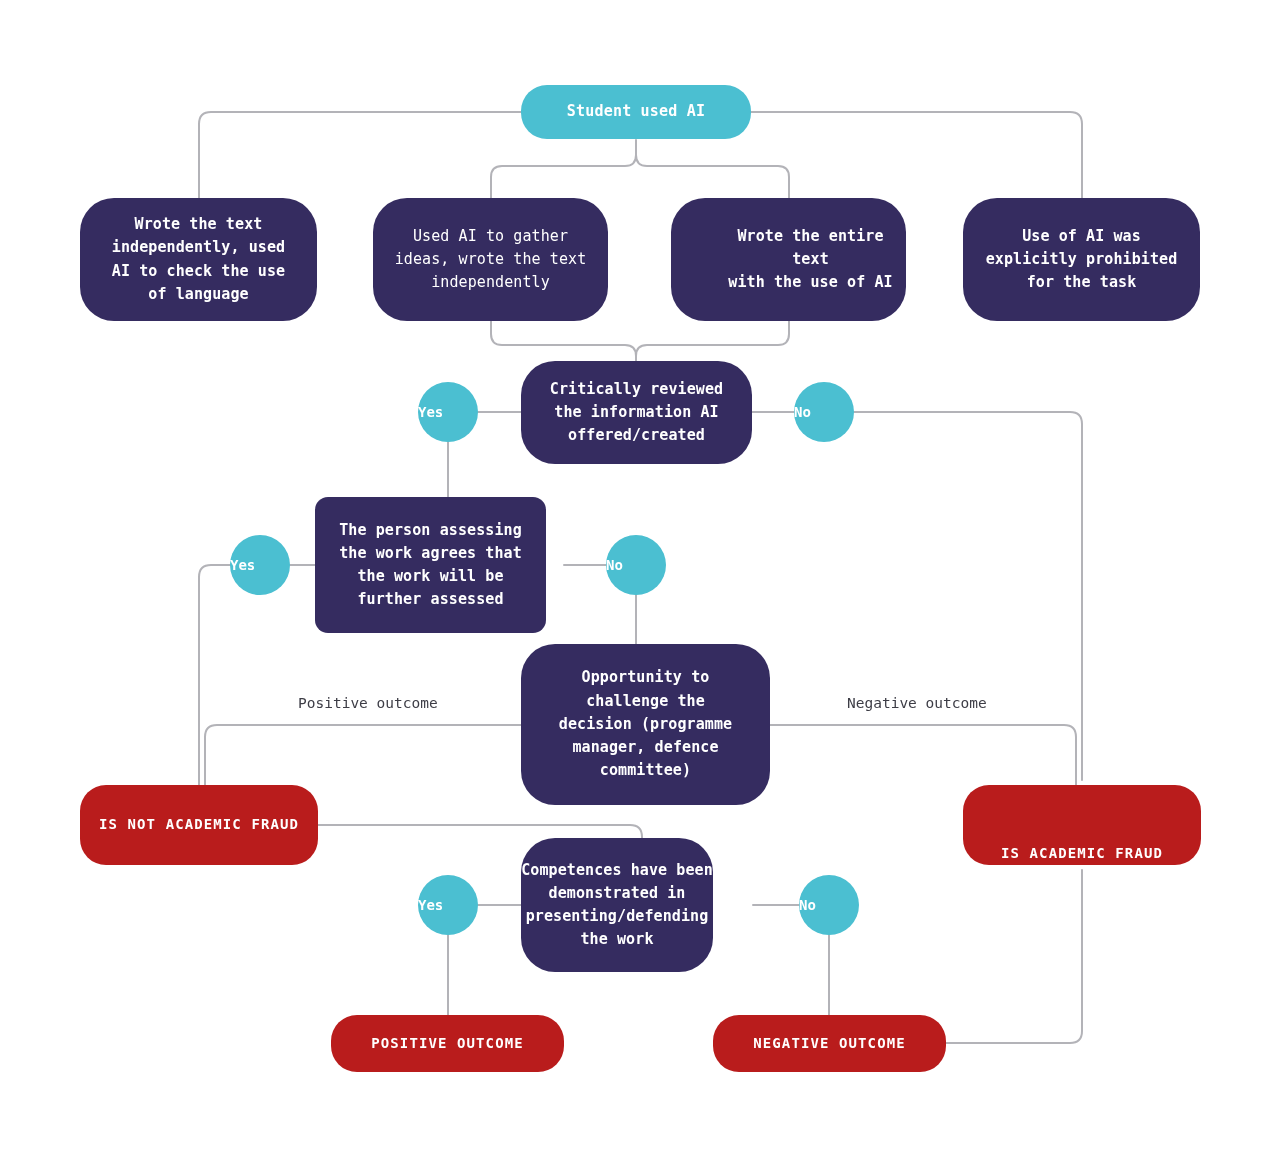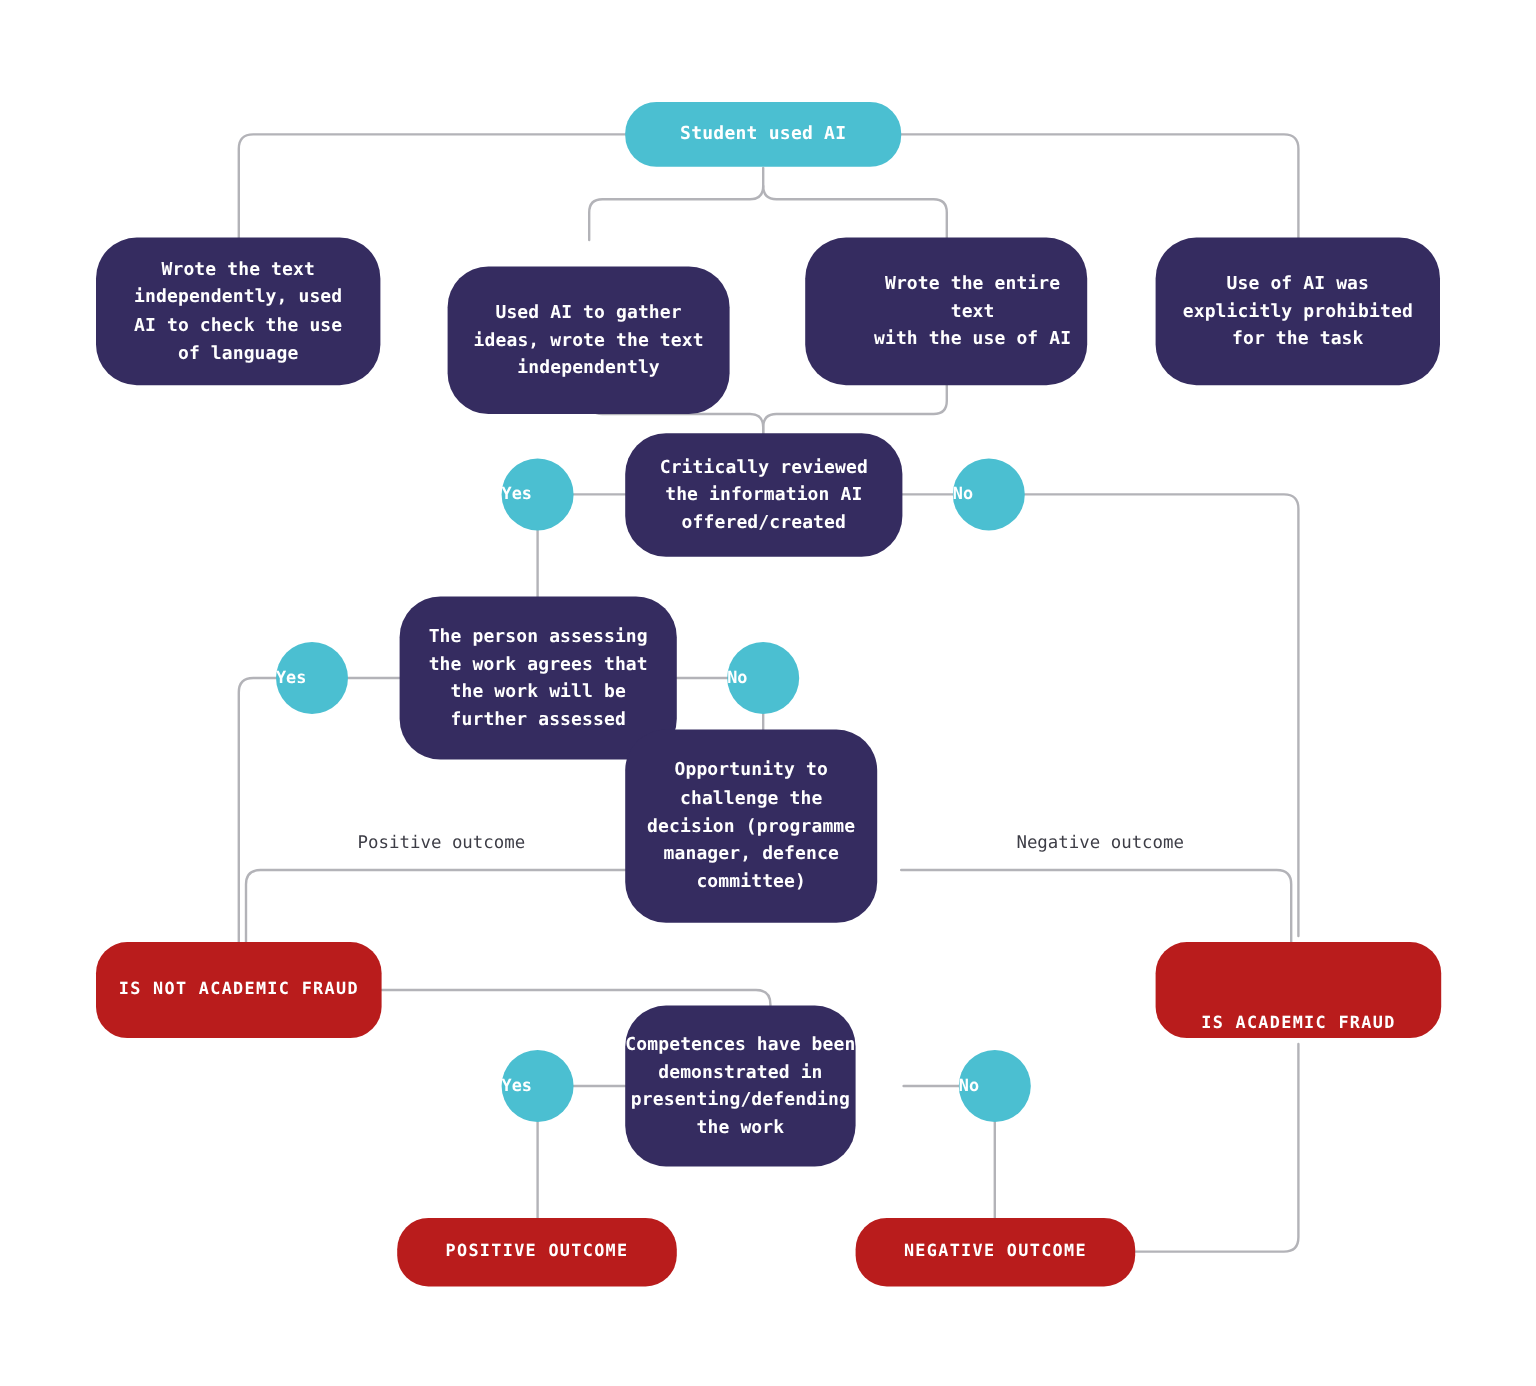--- a/index.html
+++ b/index.html
@@ -40,21 +40,21 @@
     font-weight: bold;
     letter-spacing: 0.2px;
   }
   .node.decision {
     background: #352C60;
     border-radius: 34px;
     font-size: 15px;
     font-weight: bold;
     letter-spacing: 0.1px;
   }
-  .node.decision.regular { font-weight: bold; margin-top: 24px; }
+  .node.decision.regular { font-weight: normal; }
   .node.outcome {
     background: #b91c1c;
     border-radius: 26px;
     font-size: 14px;
     font-weight: bold;
     letter-spacing: 1.1px;
   }
   .badge {
     position: absolute;
     background: #4BBFD1;
@@ -150,28 +150,28 @@
 the information AI
 offered/created</span>
   </div>
 
   <div class="node decision" style="left:963px; top:198px; width:237px; height:123px;">
     <span>Use of AI was
 explicitly prohibited
 for the task</span>
   </div>
 
-  <div class="node decision" style="left:333px; top:497px; width:231px; height:136px;">
+  <div class="node decision" style="left:315px; top:497px; width:231px; height:136px;border-radius:13px;">
     <span>The person assessing
 the work agrees that
 the work will be
 further assessed</span>
   </div>
 
-  <div class="node decision" style="left:521px; top:608px; width:210px; height:161px;">
+  <div class="node decision" style="left:521px; top:644px; width:249px; height:161px;">
     <span>Opportunity to
 challenge the
 decision (programme
 manager, defence
 committee)</span>
   </div>
 
   <div class="node decision" style="left:521px; top:838px; width:192px; height:134px;">
     <span>Competences have been
 demonstrated in

